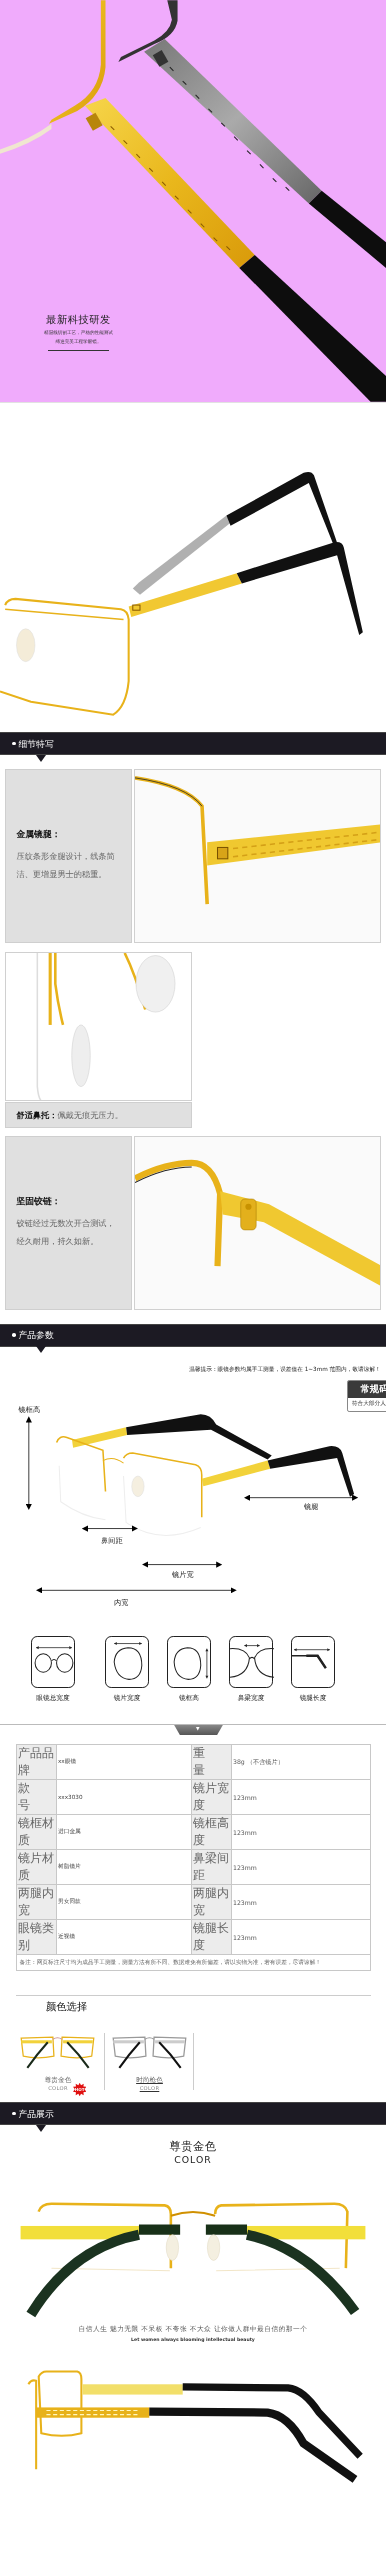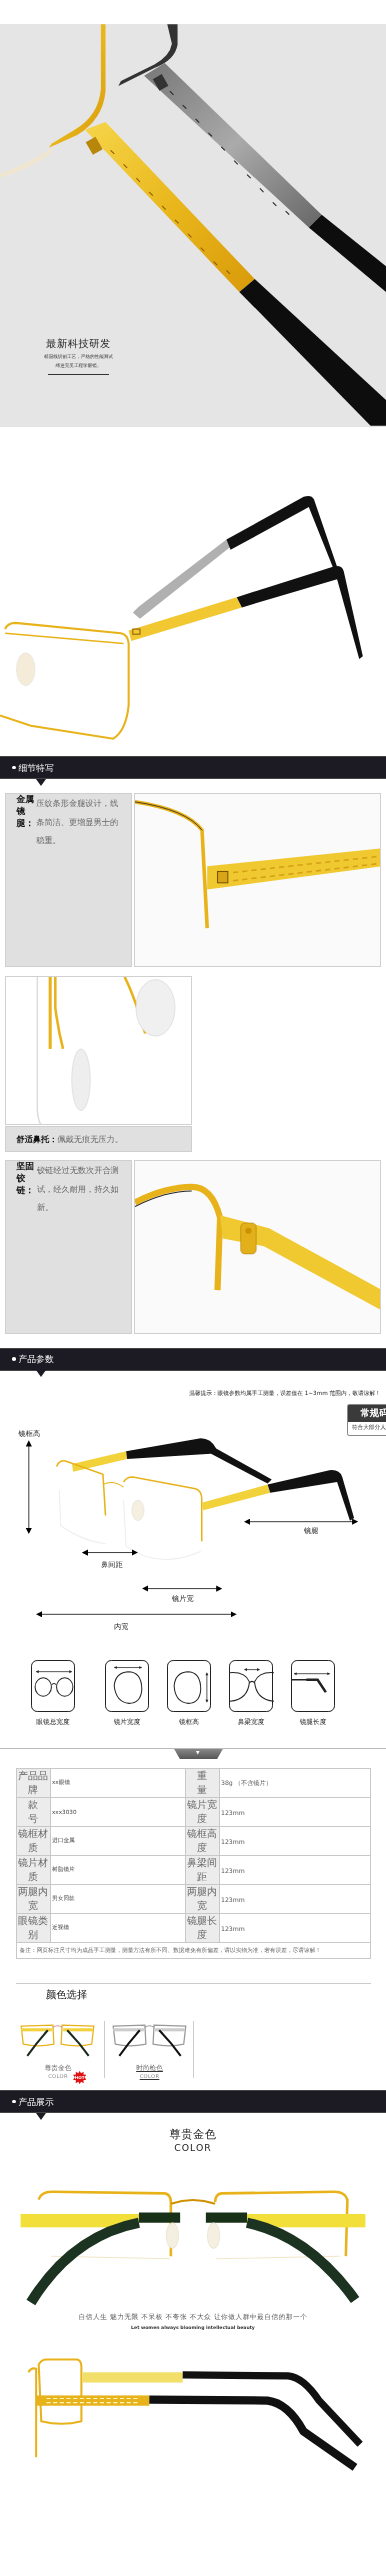--- a/index.html
+++ b/index.html
@@ -1,39 +1,39 @@
 <!DOCTYPE html>
 <html style="font-size:8.2px"><head>
 <meta charset="utf-8">
 <style>
   * { box-sizing: border-box; margin: 0; padding: 0; }
   body { width: 386px; background: #fff; font-family: "DejaVu Sans", "Liberation Sans", sans-serif; color: #333; }
   .page { width: 386px; position: relative; overflow: hidden; }
 
   
-  .hero { position: relative; height: 402px; background: #e5e5e5; overflow: hidden; margin-top: 24px; }
+  .hero { position: relative; height: 402px; background: #f0abfc; overflow: hidden; }
   .hero svg { position: absolute; left: 0; top: 0; }
   .hero-text { position: absolute; left: 27px; top: 313px; width: 103px; text-align: center; }
   .hero-title { font-size: 10.3px; color: #222; letter-spacing: 0.5px; }
   .hero-sub { font-size: 4.6px; color: #333; line-height: 7.7px; margin-top: 1.5px; }
   .hero-line { margin: 4.1px auto 0; width: 61px; height: 0.5px; background: #333; }
 
   .hero2 { position: relative; height: 330px; border-top: 1px solid #e2e2e2; }
   .hero2 svg { position: absolute; left: 0; top: 0; }
 
   
   .sec-head { position: relative; height: 23px; background: #1c1a23; border-top: 0.5px solid #444; border-bottom: 0.5px solid #444; margin-top: 0; }
   .sec-head .dot { position: absolute; left: 12px; top: 8.8px; width: 3.6px; height: 3.6px; border-radius: 50%; background: #fff; }
   .sec-head .label { position: absolute; left: 18.5px; top: 5.7px; font-size: 8.8px; color: #fff; }
   .sec-head .notch { position: absolute; left: 36px; bottom: -7.7px; width: 0; height: 0; border-left: 5.2px solid transparent; border-right: 5.2px solid transparent; border-top: 7.2px solid #1c1a23; }
 
   
   .details { padding: 14.4px 5.2px 5.2px; }
   .row { display: flex; gap: 2.6px; margin-bottom: 8.2px; }
-  .gray-box { background: #e0e0e0; border: 0.5px solid #cfcfcf; width: 127px; height: 174px; position: relative; padding: 0 10.3px; display: flex; flex-direction: row; justify-content: center; }
+  .gray-box { background: #e0e0e0; border: 0.5px solid #cfcfcf; width: 127px; height: 174px; position: relative; padding: 0 10.3px; display: flex; flex-direction: column; justify-content: center; }
   .gray-box .t { font-size: 8.8px; color: #111; font-weight: bold; margin-bottom: 6.2px; }
   .gray-box .d { font-size: 8.2px; color: #666; line-height: 18.5px; }
   .photo { border: 0.5px solid #d0d0d0; background: #fff; position: relative; overflow: hidden; }
   .photo svg { display: block; }
   .photo-big { width: 247px; height: 174px; }
   .half { width: 187px; }
   .half .photo { height: 149px; }
   .caption { background: #e0e0e0; border: 0.5px solid #cfcfcf; height: 26px; margin-top: 1.5px; display: flex; align-items: center; padding-left: 10.3px; font-size: 8.2px; }
   .caption .ct { font-weight: bold; color: #111; text-align: center; }
   .caption .cd { color: #666; }
@@ -53,21 +53,21 @@
   .icon-box { width: 44px; height: 52px; border: 1px solid #222; border-radius: 6.2px; margin: 0 auto; position: relative; background: #fff; }
   .icon-box svg { position: absolute; left: 0; top: 0; }
   .icon-label { font-size: 6.7px; color: #222; margin-top: 6.2px; }
 
   .divider-tab { position: relative; height: 15.5px; border-top: 0.5px solid #bbb; }
   .divider-tab .tab { position: absolute; left: 174px; top: 0; width: 49px; height: 10.3px; background: linear-gradient(#888, #555); clip-path: polygon(0 0, 100% 0, 88% 100%, 12% 100%); }
   .divider-tab .tab span { position: absolute; left: 22px; top: 1.5px; color: #fff; font-size: 4.6px; }
 
   .spec-table { margin: 5.2px auto 0; width: 355px; border-collapse: collapse; border: 0.5px solid #bcbcbc; font-size: 6.7px; }
   .spec-table td { border: 0.5px solid #c8c8c8; height: 13px; padding: 0 1.5px; color: #555; }
-  .spec-table td.k { background: #ececec; width: 28px; text-align: center; color: #666; font-size: 10px; }
+  .spec-table td.k { background: #ececec; width: 28px; text-align: left; color: #666; font-size: 12px; }
   .spec-table td.v1 { width: 135px; font-size: 5.7px; color: #444; }
   .spec-table td.v2 { font-size: 6.2px; }
   .spec-table td.note { height: 15.5px; padding-left: 3.1px; font-size: 5.7px; color: #666; }
 
   
   .color-select { position: relative; height: 131px; }
   .color-select .hr { position: absolute; left: 15.5px; right: 15.5px; top: 24px; height: 0.5px; background: #ccc; }
   .color-select .title { position: absolute; left: 26px; top: 29px; font-size: 10.3px; color: #111; margin-left: 20px; }
   .color-select .chev { position: absolute; left: 60px; top: 35px; font-size: 5.2px; color: #111; }
   .swatch { position: absolute; top: 57px; width: 85px; text-align: center; }

